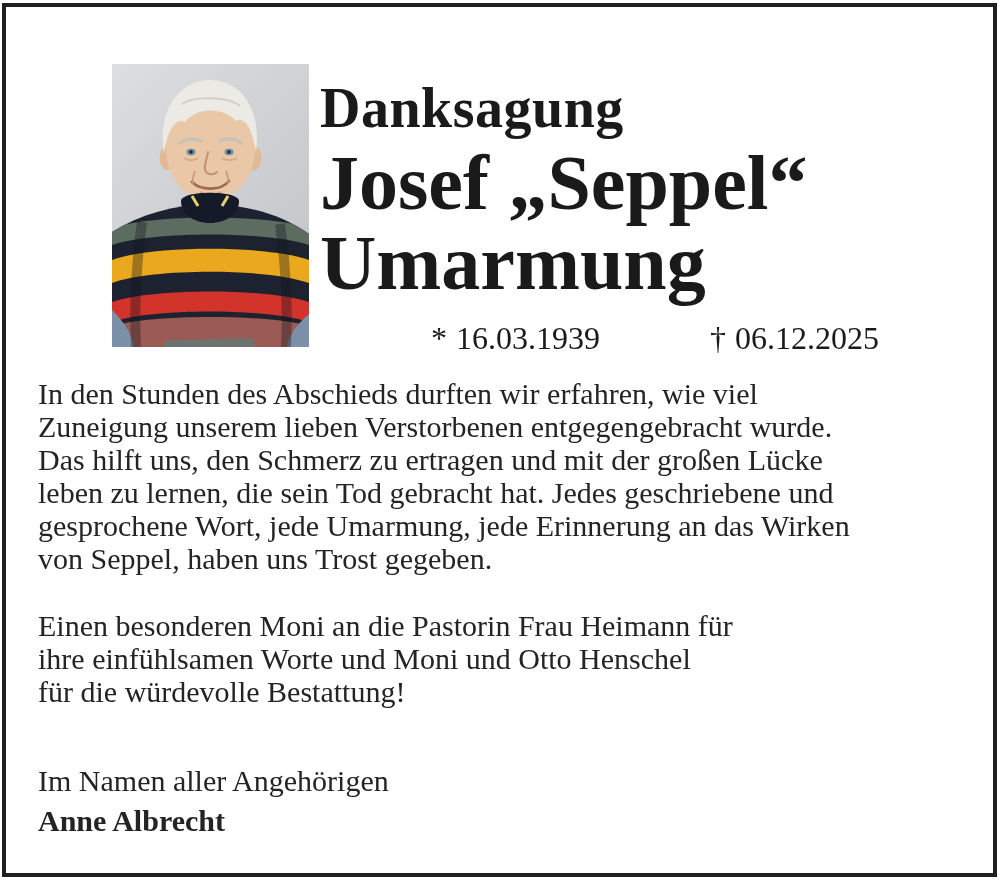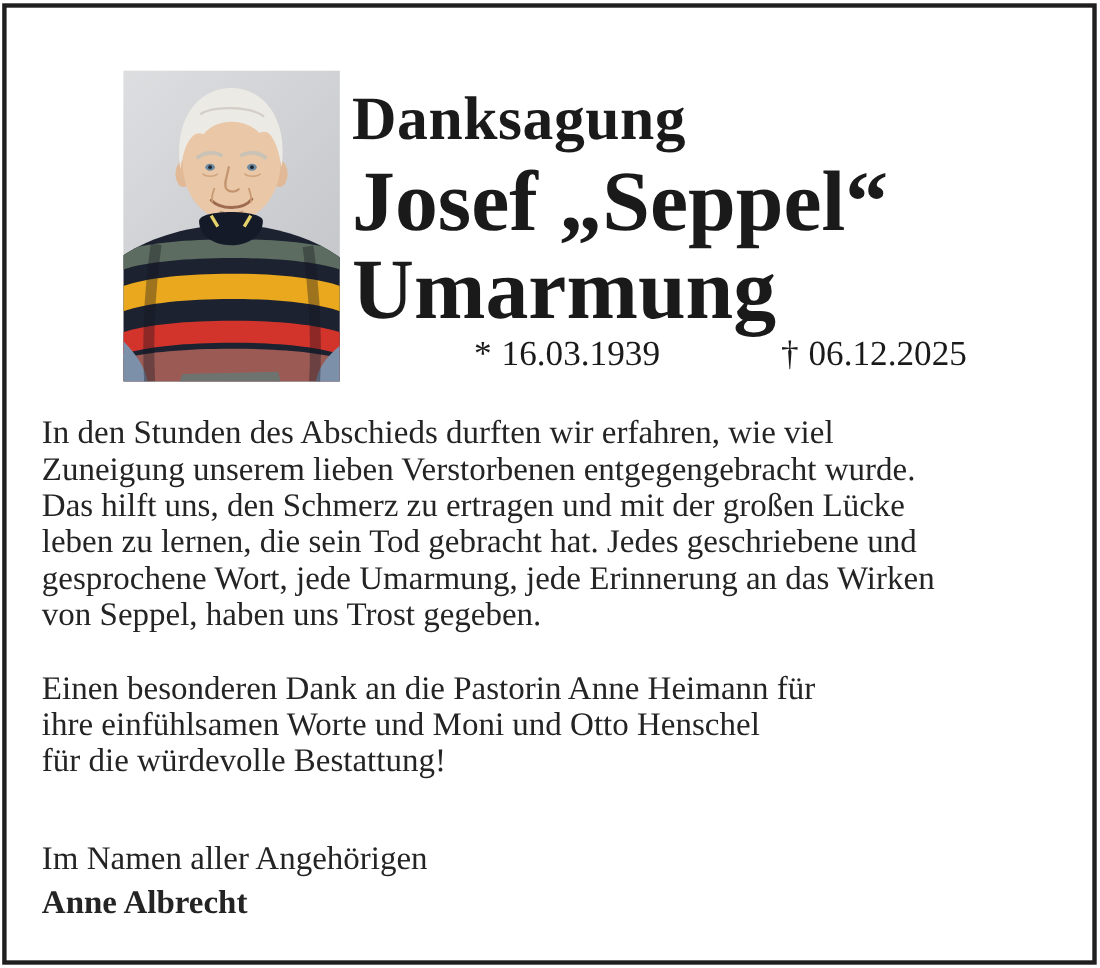--- a/index.html
+++ b/index.html
@@ -3,21 +3,21 @@
 <meta charset="utf-8">
 <style>
   html,body{margin:0;padding:0;background:#ffffff;}
   .page{position:relative;width:1000px;height:880px;background:#ffffff;overflow:hidden;
         font-family:"Liberation Serif", serif;color:#242424;}
   .frame{position:absolute;top:3px;left:2px;right:3px;bottom:3px;border:4px solid #1f1f1f;pointer-events:none;}
   .photo-wrap{position:absolute;left:112px;top:64px;width:197px;height:283px;}
   .header-col{position:absolute;left:320px;top:80px;width:670px;text-align:left;color:#1a1a1a;}
   .type-label{font-size:56px;line-height:56px;font-weight:bold;letter-spacing:0.5px;}
   .deceased-name{margin-top:7px;font-size:78px;line-height:80px;font-weight:bold;}
-  .dates-row{margin-top:0;font-size:32px;line-height:36px;display:flex;justify-content:center;gap:110px;}
+  .dates-row{margin-top:17px;font-size:32px;line-height:36px;display:flex;justify-content:center;gap:110px;}
   .date-item{white-space:nowrap;}
   .date-symbol{display:inline-block;margin-right:9px;}
   .body-par{position:absolute;left:38px;width:935px;font-size:30px;line-height:33px;white-space:pre-line;}
   .par1{top:377px;}
   .par2{top:609px;}
   .closing{top:764px;}
   .signature{top:804px;font-weight:bold;}
 </style>
 </head>
 <body>
@@ -101,18 +101,18 @@
       <span class="date-item"><span class="date-symbol">†</span><span>06.12.2025</span></span>
     </div>
   </div>
 
   <div class="body-par par1">In den Stunden des Abschieds durften wir erfahren, wie viel
 Zuneigung unserem lieben Verstorbenen entgegengebracht wurde.
 Das hilft uns, den Schmerz zu ertragen und mit der großen Lücke
 leben zu lernen, die sein Tod gebracht hat. Jedes geschriebene und
 gesprochene Wort, jede Umarmung, jede Erinnerung an das Wirken
 von Seppel, haben uns Trost gegeben.</div>
-  <div class="body-par par2">Einen besonderen Dank an die Pastorin Anne Heimann für
+  <div class="body-par par2">Einen besonderen Moni an die Pastorin Frau Heimann für
 ihre einfühlsamen Worte und Moni und Otto Henschel
 für die würdevolle Bestattung!</div>
   <div class="body-par closing">Im Namen aller Angehörigen</div>
   <div class="body-par signature">Anne Albrecht</div>
 </div>
 
 </body></html>

